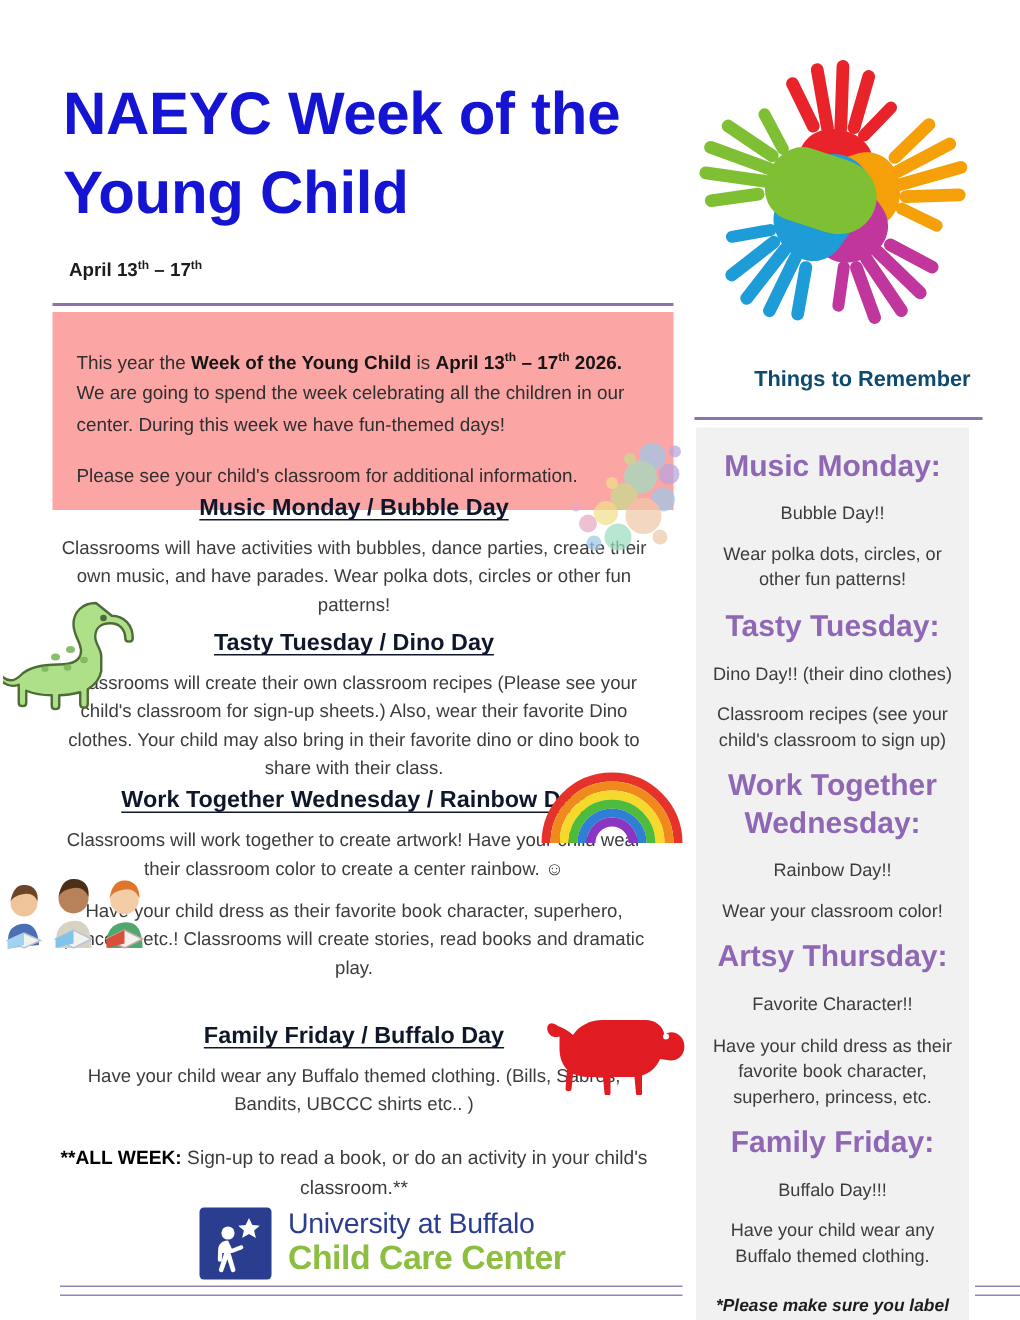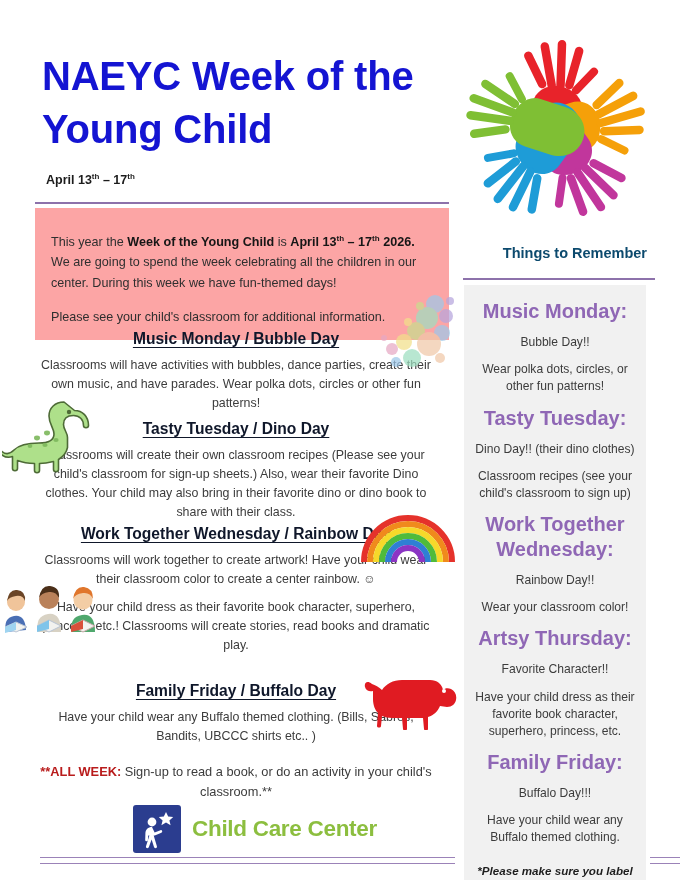--- a/index.html
+++ b/index.html
@@ -88,21 +88,21 @@
 
   #allweek {
     position: absolute;
     left: 26px; top: 762px;
     width: 420px;
     text-align: center;
     font-size: 12.8px;
     line-height: 1.55;
     color: #3c3c3c;
   }
-  #allweek b { color: #b91c1c; font-weight: bold; }
+  #allweek b { color: #000000; font-weight: bold; }
 
   
   #ub-logo {
     position: absolute;
     left: 133px; top: 803px;
     width: 250px; height: 52px;
     display: flex; align-items: center;
   }
   #ub-mark {
     width: 48px; height: 48px;
@@ -238,20 +238,21 @@
 
   <div id="ub-logo">
     <div id="ub-mark">
       <svg viewBox="0 0 48 48" width="48" height="48" aria-hidden="true">
         <path d="M33 7 l2.2 4.6 5 .5 -3.8 3.3 1.2 4.9 -4.6-2.7 -4.6 2.7 1.2-4.9 -3.8-3.3 5-.5z" fill="#ffffff"></path>
         <circle cx="19" cy="17" r="4.4" fill="#ffffff"></circle>
         <path d="M19 22 c-4 0-6.5 2.6-6.6 6.4 l-0.2 6.5 c0 1.6 2.6 1.7 2.7 0.1 l0.3-4.6 1.2 0 -3.4 10.8 c-0.6 1.9 2.3 2.8 2.9 0.9 l2.7-7.6 2.4 7.6 c0.6 1.9 3.5 1 2.9-0.9 l-3.2-10.8 1.1 0 6.6-2.6 c1.6-0.6 0.7-3.2-0.9-2.6 l-5.9 2.3z" fill="#ffffff"></path>
       </svg>
     </div>
     <div id="ub-wordmark">
+      <div id="ub-line1">University at Buffalo</div>
       <div id="ub-line2">Child Care Center</div>
     </div>
   </div>
 
   <div id="bottom-rule-left"></div>
 </div>
 
 <div id="bottom-rule-right"></div>
 
 <div id="sidebar-title">Things to Remember</div>

